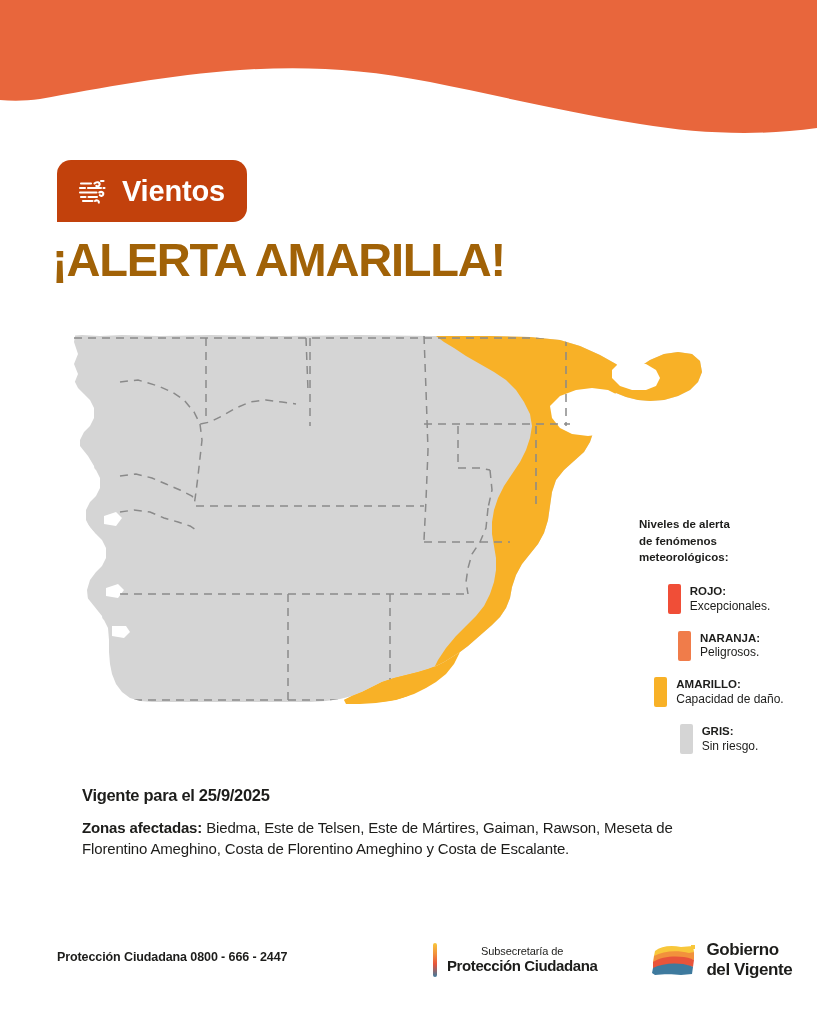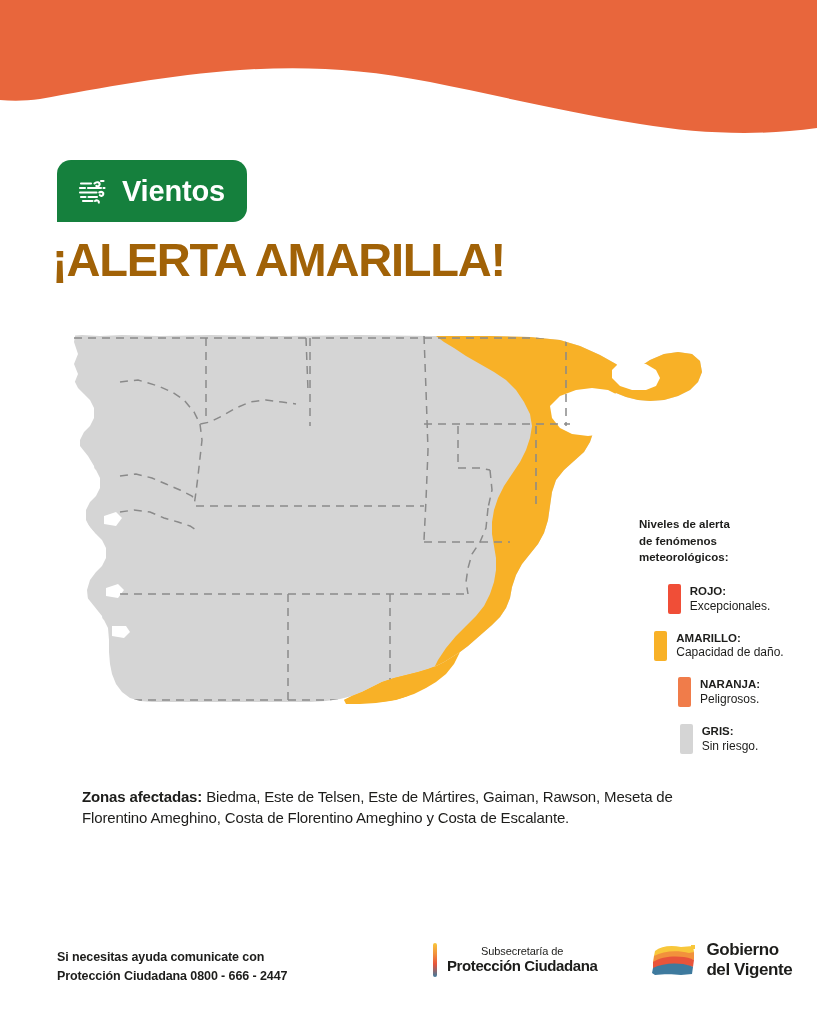--- a/index.html
+++ b/index.html
@@ -188,21 +188,21 @@
 </style>
 </head>
 <body>
 
 <div class="wave-wrap">
   <svg width="817" height="150" viewBox="0 0 817 150" xmlns="http://www.w3.org/2000/svg">
     <path d="M0,0 L817,0 L817,128 C760,136 700,134 640,124 C560,111 500,96 430,82 C360,68 300,66 240,70 C170,75 100,88 40,99 C26,101 12,101 0,100 Z" fill="#E8663C"></path>
   </svg>
 </div>
 
-<div class="badge" style="background:#15803d">
+<div class="badge" style="background:#c2410c">
   <svg class="badge-icon" viewBox="0 0 34 34" xmlns="http://www.w3.org/2000/svg">
     <g fill="none" stroke="#ffffff" stroke-width="2.1" stroke-linecap="round">
       <path d="M6 9.5 H16"></path>
       <path d="M19.5 9.5 C21.5 7.3 25 8.2 24.6 10.6 C24.3 12.3 22.4 12.8 21.3 11.9"></path>
       <path d="M26 7 H28.5"></path>
       <path d="M5 14 H10"></path>
       <path d="M13 14 H26"></path>
       <path d="M28.5 14 H29.5"></path>
       <path d="M5 18.5 H21.5"></path>
       <path d="M24.3 18.5 C26.6 17 29 18.6 28.2 20.6 C27.6 22.1 25.6 22.2 24.8 21.2"></path>
@@ -342,50 +342,50 @@
 
   <div class="legend-row">
     <div class="legend-swatch" style="background:#F04E37"></div>
     <div class="legend-text">
       <span class="legend-name">ROJO:</span>
       <span class="legend-desc">Excepcionales.</span>
     </div>
   </div>
 
   <div class="legend-row">
+    <div class="legend-swatch" style="background:#F07C4A"></div>
+    <div class="legend-text">
+      <span class="legend-name">NARANJA:</span>
+      <span class="legend-desc">Peligrosos.</span>
+    </div>
+  </div>
+
+  <div class="legend-row">
     <div class="legend-swatch" style="background:#F8B127"></div>
     <div class="legend-text">
       <span class="legend-name">AMARILLO:</span>
       <span class="legend-desc">Capacidad de daño.</span>
-    </div>
-  </div>
-
-  <div class="legend-row">
-    <div class="legend-swatch" style="background:#F07C4A"></div>
-    <div class="legend-text">
-      <span class="legend-name">NARANJA:</span>
-      <span class="legend-desc">Peligrosos.</span>
     </div>
   </div>
 
   <div class="legend-row">
     <div class="legend-swatch" style="background:#D5D5D5"></div>
     <div class="legend-text">
       <span class="legend-name">GRIS:</span>
       <span class="legend-desc">Sin riesgo.</span>
     </div>
   </div>
 </div>
 
 <div class="info-block">
+  <div class="info-valid">Vigente para el 25/9/2025</div>
   <div class="info-zones"><b>Zonas afectadas:</b><span> Biedma, Este de Telsen, Este de Mártires, Gaiman, Rawson, Meseta de Florentino Ameghino, Costa de Florentino Ameghino y Costa de Escalante.</span></div>
 </div>
 
 <div class="footer-contact">
-  <div>Si necesitas ayuda comunicate con</div>
   <div>Protección Ciudadana 0800 - 666 - 2447</div>
 </div>
 
 <div class="footer-logos">
 
   <div class="logo-ss">
     <div class="logo-ss-bar"></div>
     <div class="logo-ss-text">
       <span class="logo-ss-line1">Subsecretaría de</span>
       <span class="logo-ss-line2">Protección Ciudadana</span>

